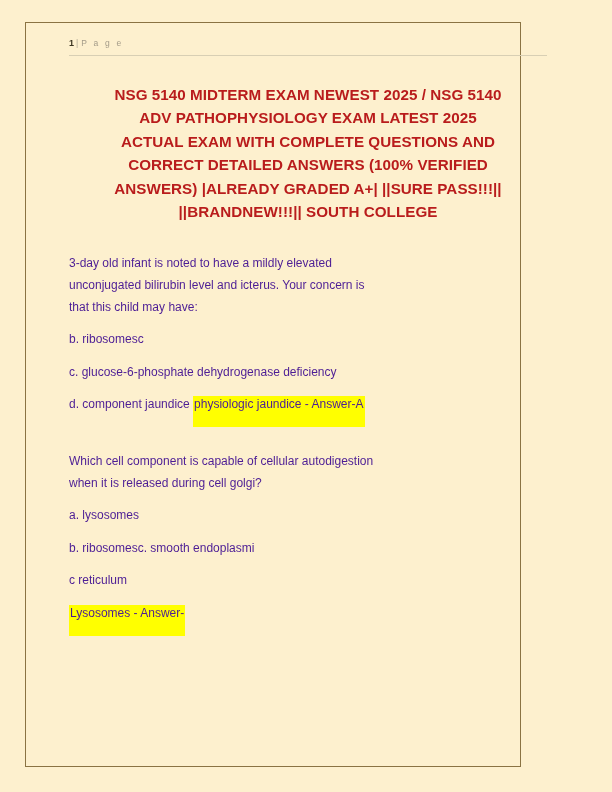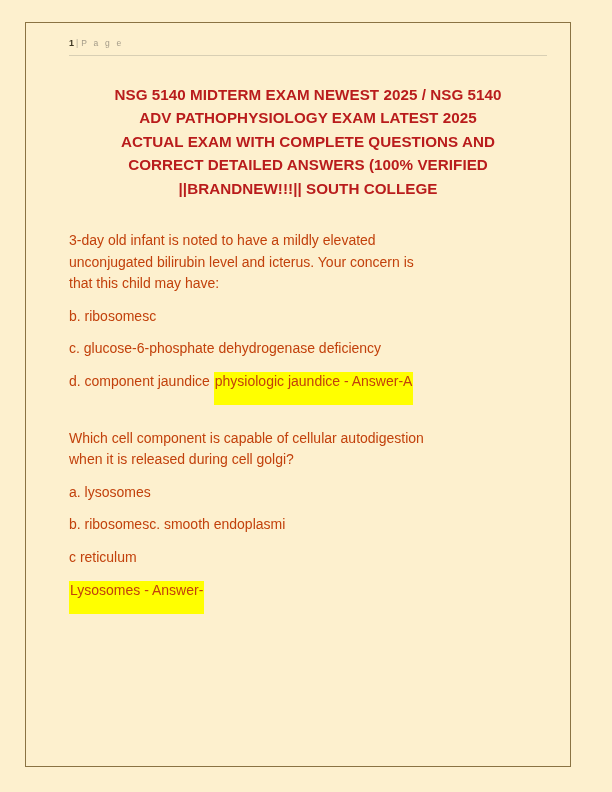--- a/index.html
+++ b/index.html
@@ -12,21 +12,21 @@
     background: #fdf0ce;
     font-family: "Liberation Sans", sans-serif;
     -webkit-font-smoothing: antialiased;
     overflow: hidden;
   }
 
   .page-sheet {
     position: absolute;
     left: 25px;
     top: 22px;
-    width: 546px;
+    width: 496px;
     height: 745px;
     border: 1px solid #8a7343;
     box-sizing: border-box;
     background: #fdf0ce;
   }
 
   .page-inner {
     position: absolute;
     left: 43px;
     top: 14px;
@@ -73,22 +73,22 @@
     letter-spacing: 0.05px;
   }
   .doc-title .tline {
     display: block;
     white-space: nowrap;
   }
 
   
   .doc-body {
     margin-top: 30px;
-    color: #c2410c;
-    font-size: 14px;
+    color: #4c1d95;
+    font-size: 12px;
     line-height: 21.6px;
   }
   .q-block { margin-bottom: 0; }
   .q-stem {
     margin: 0 0 11px 0;
   }
   .opt {
     margin: 0 0 11px 0;
   }
   .block-gap { height: 24px; }
@@ -108,20 +108,21 @@
     <div class="doc-header">
       <span class="pg-num">1</span><span class="pg-sep">|</span><span class="pg-word">P a g e</span>
     </div>
     <div class="header-rule"></div>
 
     <div class="doc-title">
       <span class="tline">NSG 5140 MIDTERM EXAM NEWEST 2025 / NSG 5140</span>
       <span class="tline">ADV PATHOPHYSIOLOGY EXAM LATEST 2025</span>
       <span class="tline">ACTUAL EXAM WITH COMPLETE QUESTIONS AND</span>
       <span class="tline">CORRECT DETAILED ANSWERS (100% VERIFIED</span>
+      <span class="tline">ANSWERS) |ALREADY GRADED A+| ||SURE PASS!!!||</span>
       <span class="tline">||BRANDNEW!!!|| SOUTH COLLEGE</span>
     </div>
 
     <div class="doc-body">
 
       <div class="q-block">
         <p class="q-stem">
           <span>3-day old infant is noted to have a mildly elevated</span><br>
           <span>unconjugated bilirubin level and icterus. Your concern is</span><br>
           <span>that this child may have:</span>

